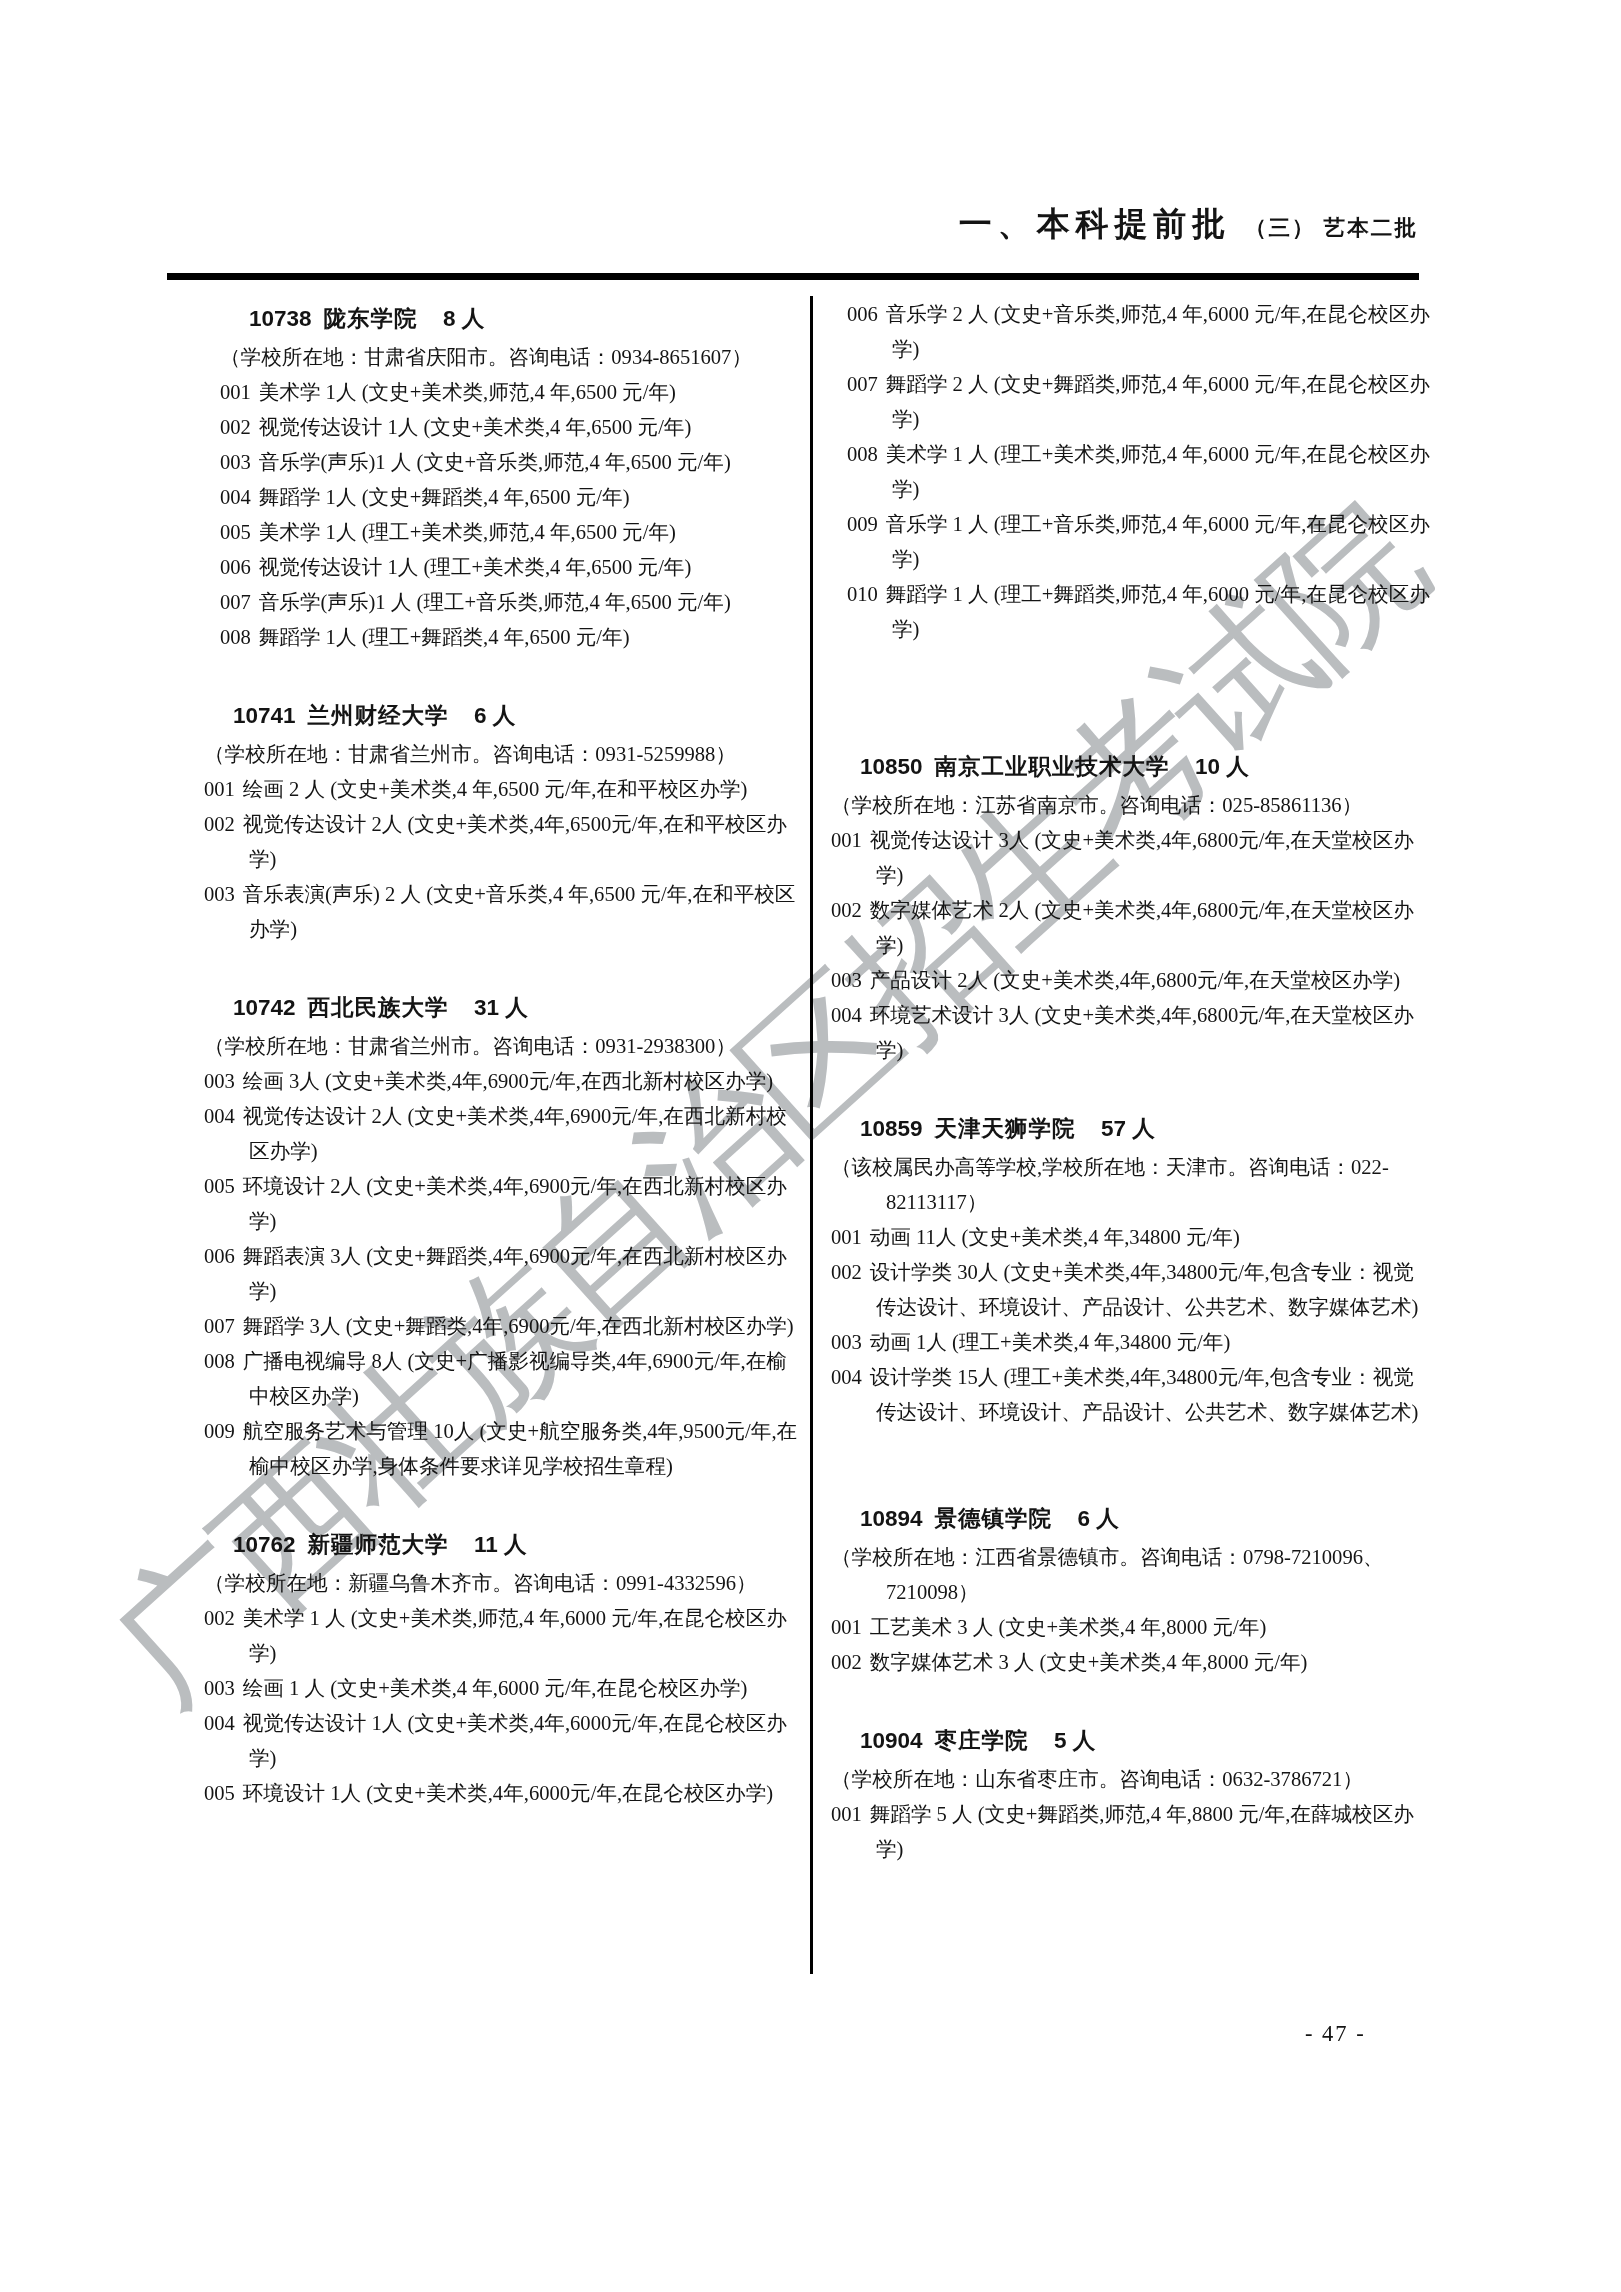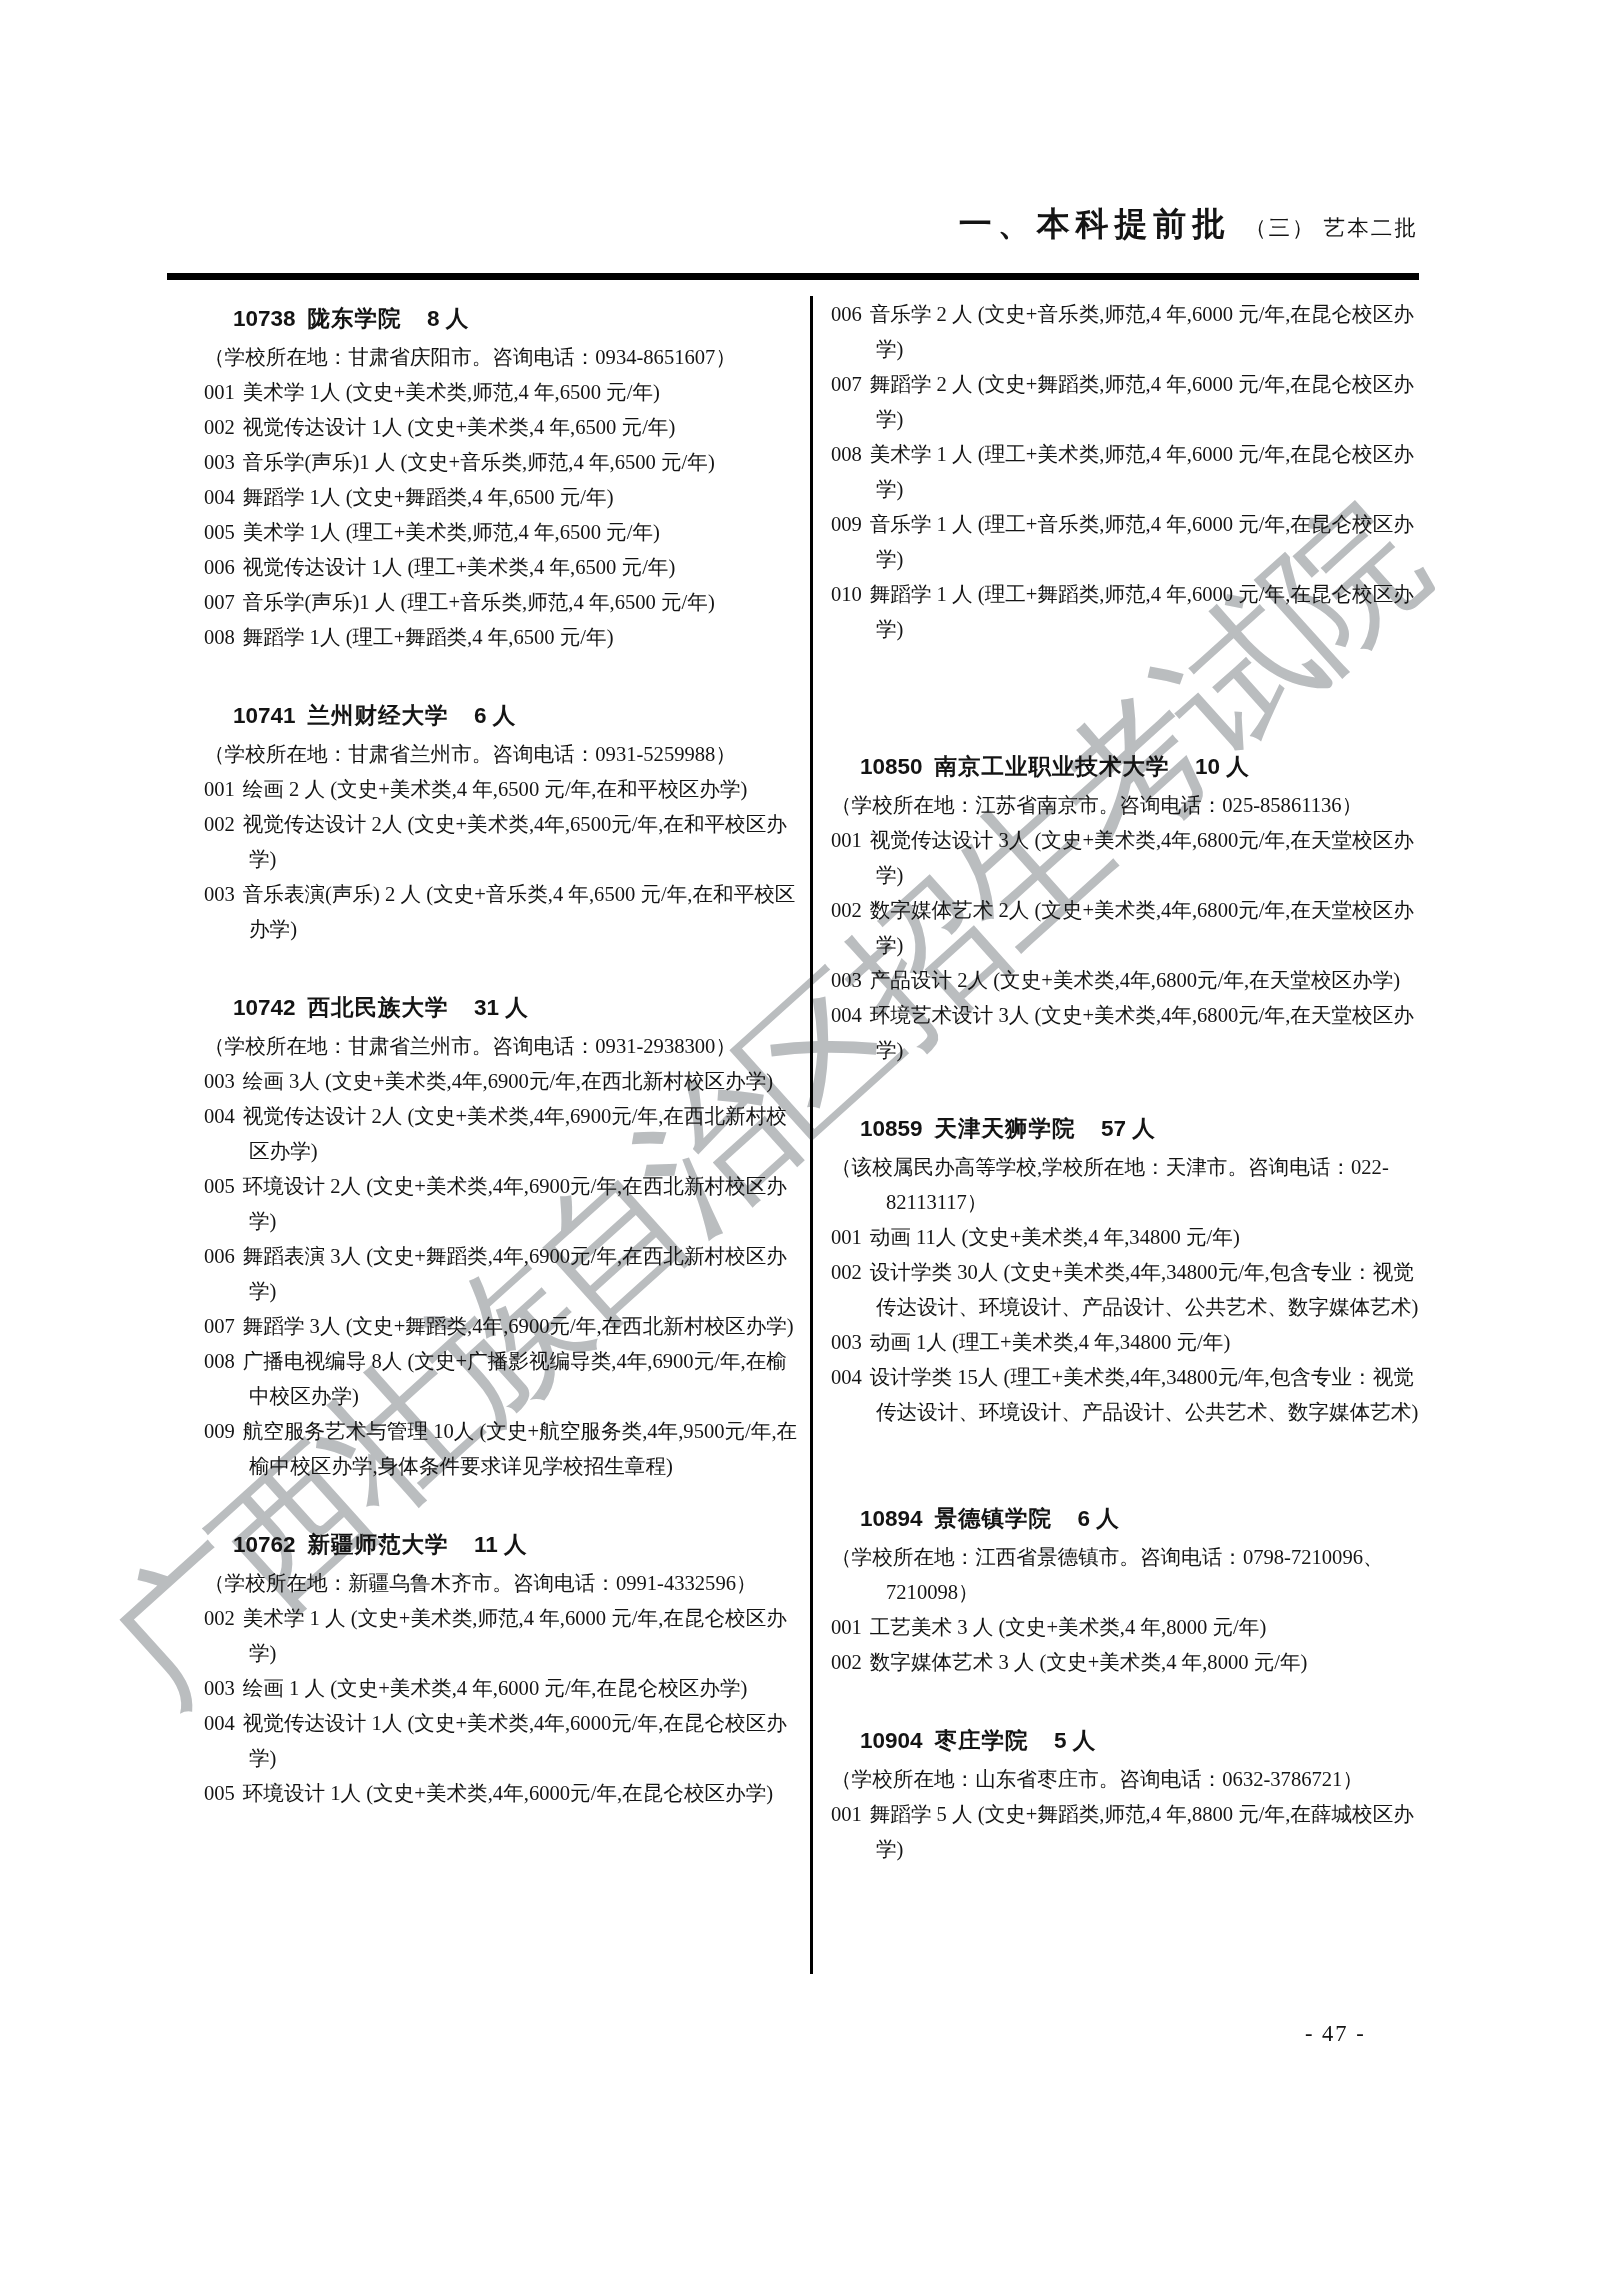--- a/index.html
+++ b/index.html
@@ -26,20 +26,21 @@
     font-family:"Liberation Sans","DejaVu Sans",sans-serif;
     font-weight:bold;
     font-size:33px;
     letter-spacing:5.9px;
   }
   #header-subtitle{
     font-family:"Liberation Sans","DejaVu Sans",sans-serif;
     font-size:21.6px;
     margin-left:13.7px;
     letter-spacing:2px;
+    font-weight:bold;
   }
   #header-rule{
     position:absolute;
     left:167px;top:273px;
     width:1252px;height:6.9px;
     background:#000;
   }
   
   #column-divider{
     position:absolute;
@@ -51,21 +52,21 @@
   .column{
     position:absolute;
     top:297px;
     width:600px;
     font-size:20.6px;
     line-height:35px;
   }
   #col-left{left:204px;}
   #col-right{left:831px;}
   .section{margin-top:39px;}
-  .section:first-child{margin-top:0;}
+  .section:first-child{margin-top:0;margin-left:16px;}
   #col-right .section:nth-child(2){margin-top:98px;}
   #col-right .section:nth-child(4){margin-top:67px;}
   .section-heading{
     font-family:"Liberation Sans","DejaVu Sans",sans-serif;
     font-weight:bold;
     font-size:22.5px;
     line-height:43px;
     margin-left:29px;
     white-space:nowrap;
   }

